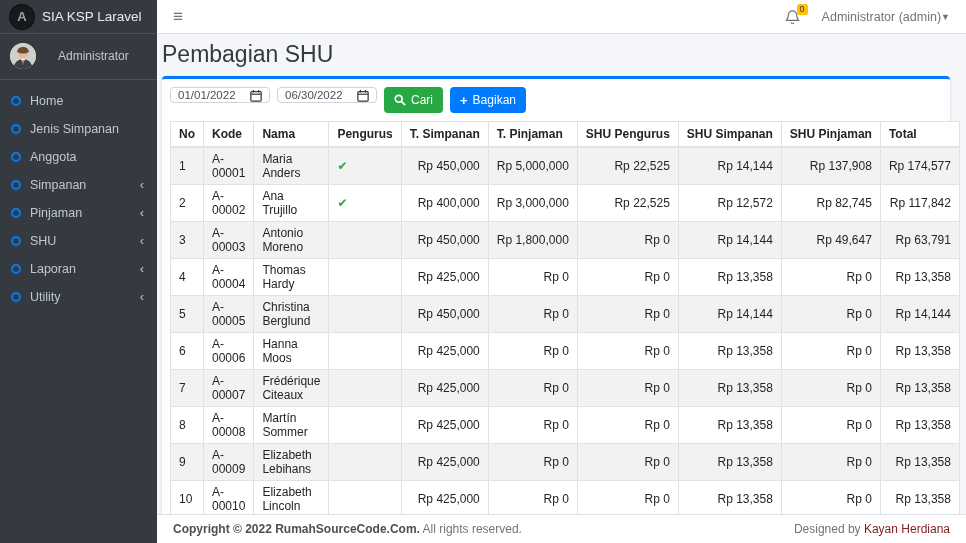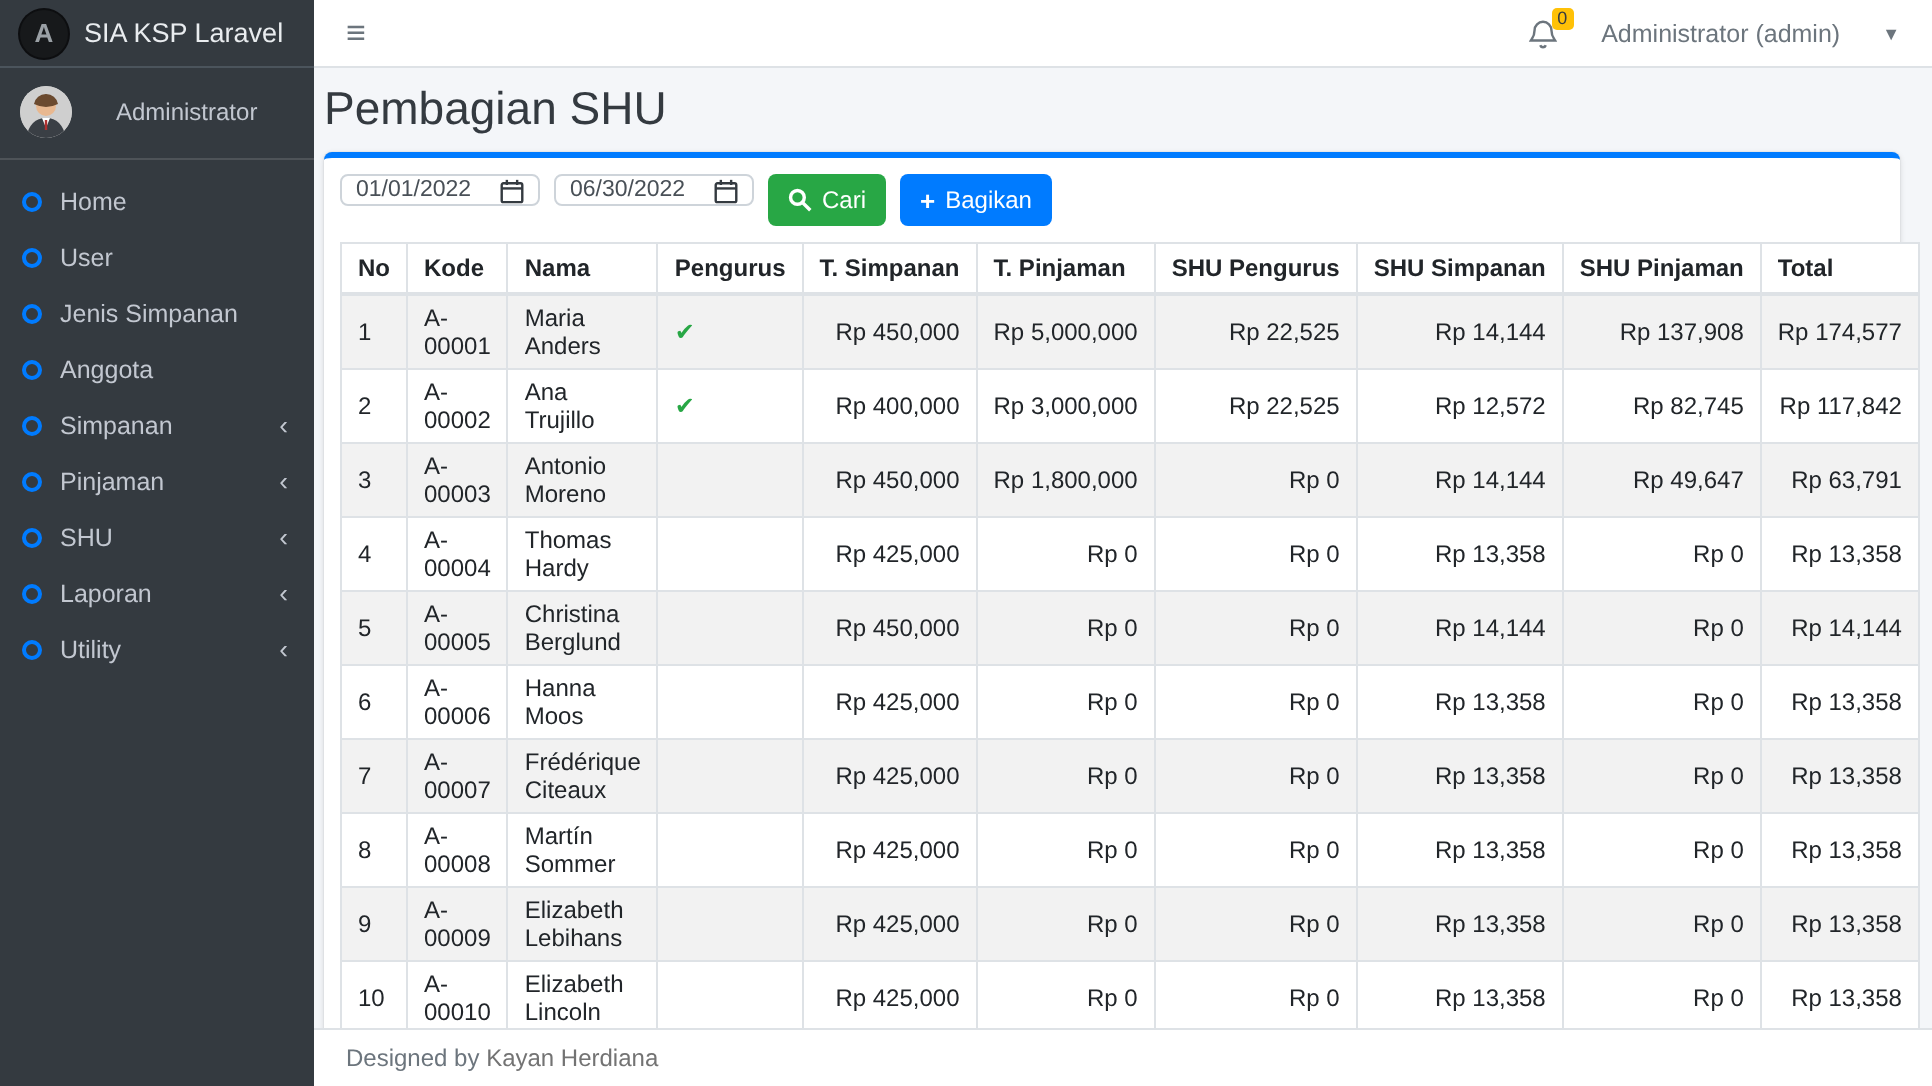--- a/index.html
+++ b/index.html
@@ -21,21 +21,21 @@
   .nav-circle { width:10px; height:10px; border:2px solid #007bff; border-radius:50%; flex:none; }
   .nav-chevron { margin-left:auto; color:#c2c7d0; font-size:13px; line-height:10px; padding-right:2px; }
 
   
   .main { flex:1; display:flex; flex-direction:column; background:#f4f6f9; min-width:0; }
   .navbar { height:34px; background:#fff; border-bottom:1px solid #dee2e6; display:flex; align-items:center; justify-content:space-between; padding:0 16px; flex:none; }
   .hamburger { color:#6c757d; font-size:17px; cursor:pointer; line-height:1; }
   .navbar-right { display:flex; align-items:center; gap:22px; }
   .bell-wrap { position:relative; cursor:pointer; display:flex; }
   .bell-badge { position:absolute; top:-5px; right:-8px; background:#ffc107; color:#343a40; font-size:9px; padding:0 3px; border-radius:2.5px; line-height:11px; }
-  .user-menu { color:#6c757d; font-size:12.5px; cursor:pointer; display:flex; align-items:center; gap:21px; }
+  .user-menu { color:#6c757d; font-size:12.5px; cursor:pointer; display:flex; align-items:center; gap:0; }
   .caret { font-size:9px; }
 
   .content { flex:1; padding:7px 16px 0 5px; overflow:hidden; }
   .page-title { font-size:23px; font-weight:400; color:#343a40; margin-bottom:8px; }
 
   .card { background:#fff; border-top:3px solid #007bff; border-radius:4px; box-shadow:0 0 1px rgba(0,0,0,.125), 0 1px 3px rgba(0,0,0,.12); padding:8px; }
 
   .toolbar { display:flex; gap:7px; margin-bottom:8px; }
   .date-input { width:100px; height:16px; border:1px solid #ced4da; border-radius:4px; display:flex; align-items:center; justify-content:space-between; padding:0 7px; color:#495057; font-size:11.5px; background:#fff; cursor:text; }
   .btn { height:26px; border:none; border-radius:4px; color:#fff; font-size:12px; display:flex; align-items:center; gap:5px; padding:0 10px; cursor:pointer; font-family:inherit; }
@@ -46,21 +46,21 @@
   table { width:100%; border-collapse:collapse; font-size:12px; }
   th, td { border:1px solid #dee2e6; padding:4px 8px; text-align:left; vertical-align:middle; }
   thead th { font-weight:bold; border-bottom-width:2px; padding:5px 8px; background:#fff; white-space:nowrap; }
   tbody tr:nth-child(odd) td { background:#f2f2f2; }
   tbody tr:nth-child(even) td { background:#fff; }
   td.num { text-align:right; white-space:nowrap; }
   .check { color:#28a745; font-size:12px; font-weight:bold; }
 
   .footer { flex:none; background:#fff; border-top:1px solid #dee2e6; padding:7px 16px; font-size:12px; color:#6c757d; display:flex; justify-content:space-between; align-items:center; }
   .footer strong { color:#495057; }
-  .footer a { color:#737373; text-decoration:none; cursor:pointer; }
+  .footer a { color:#7f1d1d; text-decoration:none; cursor:pointer; }
 
   svg { display:block; }
 </style>
 </head>
 <body>
 
 <div class="app">
 
   <aside class="sidebar">
     <div class="brand">
@@ -81,25 +81,20 @@
       <span class="user-name">Administrator</span>
     </div>
     <ul class="nav">
 
         <li class="nav-item">
           <span class="nav-circle"></span>
           <span>Home</span>
 
         </li>
 
-        <li class="nav-item">
-          <span class="nav-circle"></span>
-          <span>User</span>
-
-        </li>
 
         <li class="nav-item">
           <span class="nav-circle"></span>
           <span>Jenis Simpanan</span>
 
         </li>
 
         <li class="nav-item">
           <span class="nav-circle"></span>
           <span>Anggota</span>
@@ -354,18 +349,22 @@
               </tr>
 
           </tbody>
 
         </table>
       </div>
     </div>
 
     <footer class="footer">
       <span>
+        <strong>Copyright © 2022 RumahSourceCode.Com.</strong>
+        <span>All rights reserved.</span>
+      </span>
+      <span>
         <span>Designed by</span>
         <a>Kayan Herdiana</a>
       </span>
     </footer>
   </div>
 </div>
 
 </body></html>

